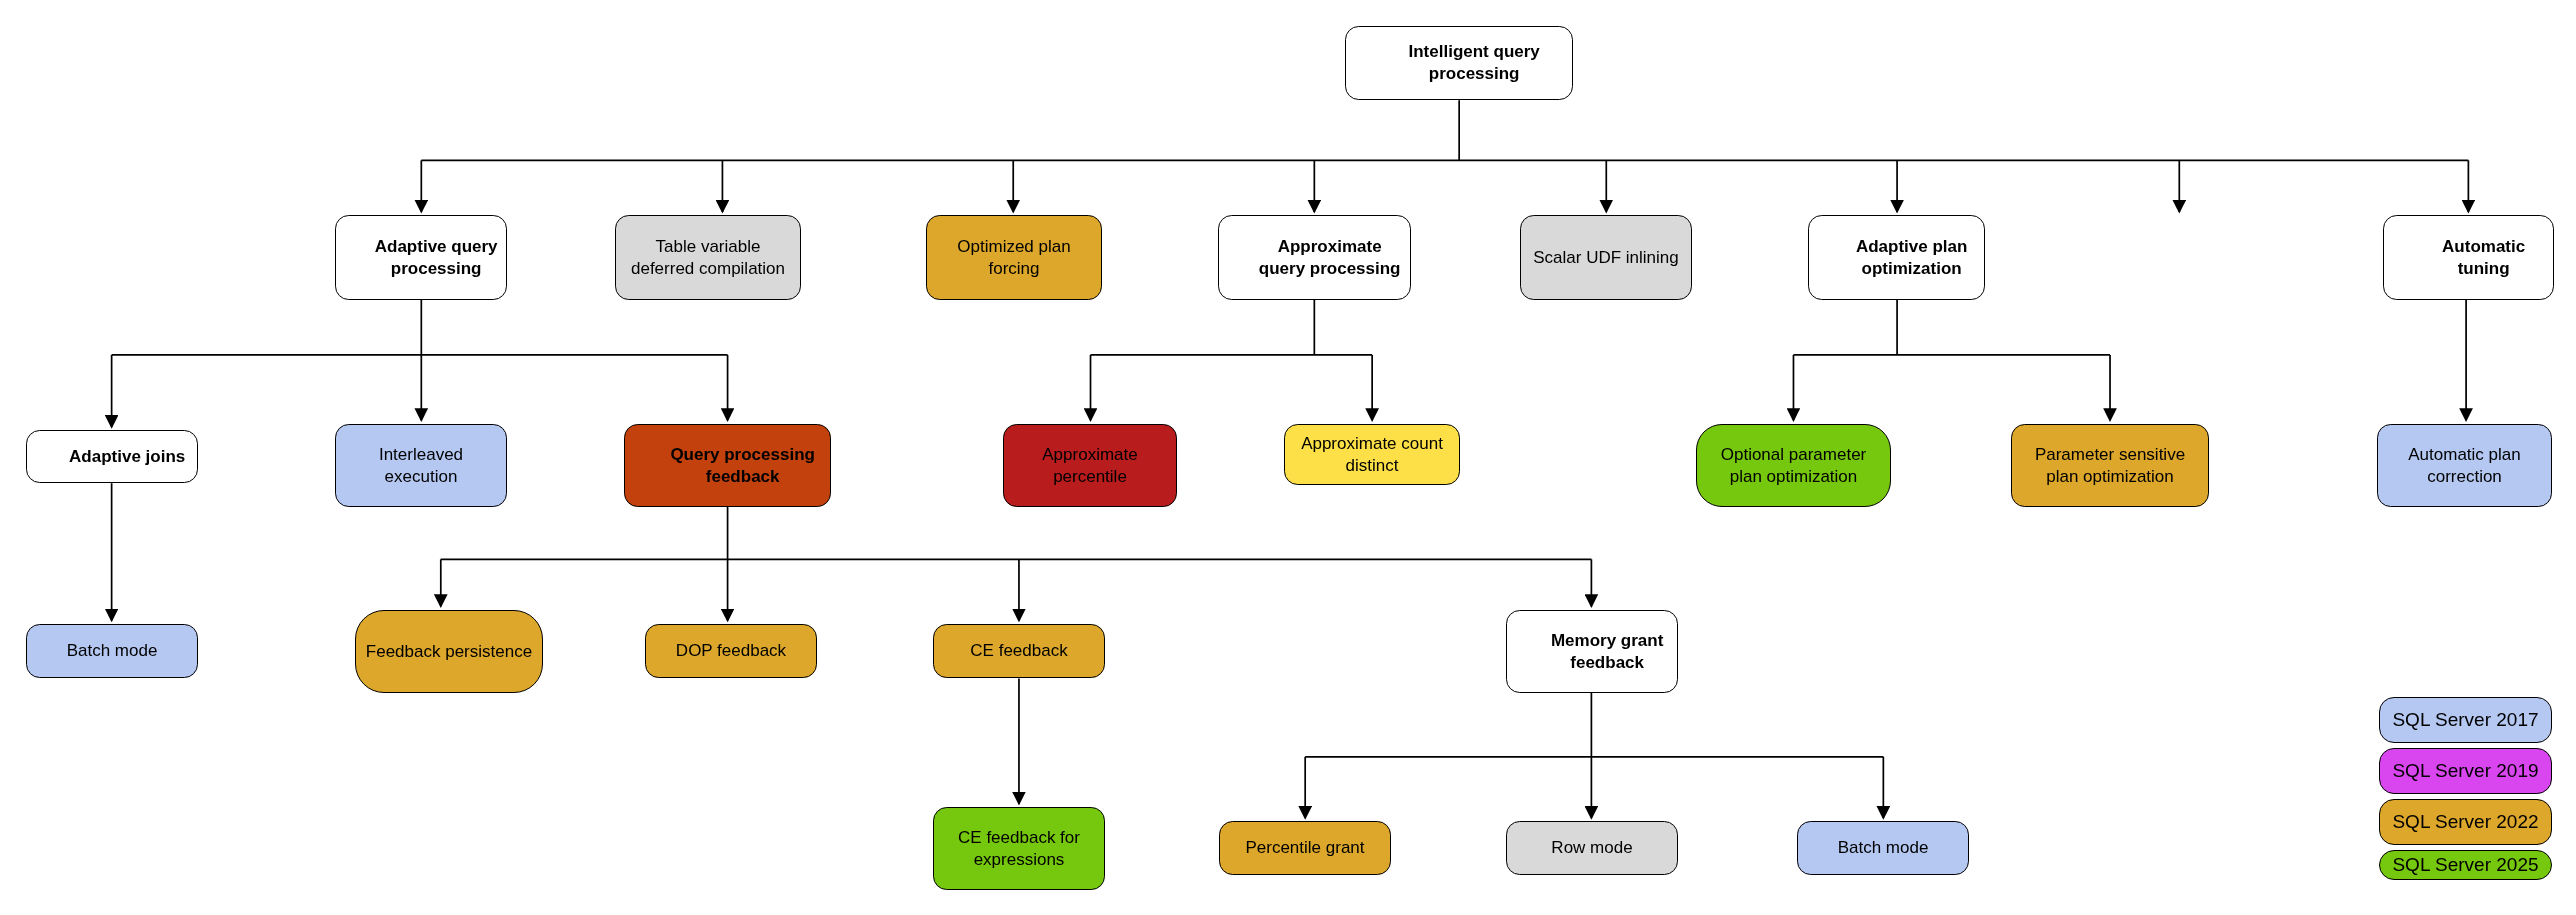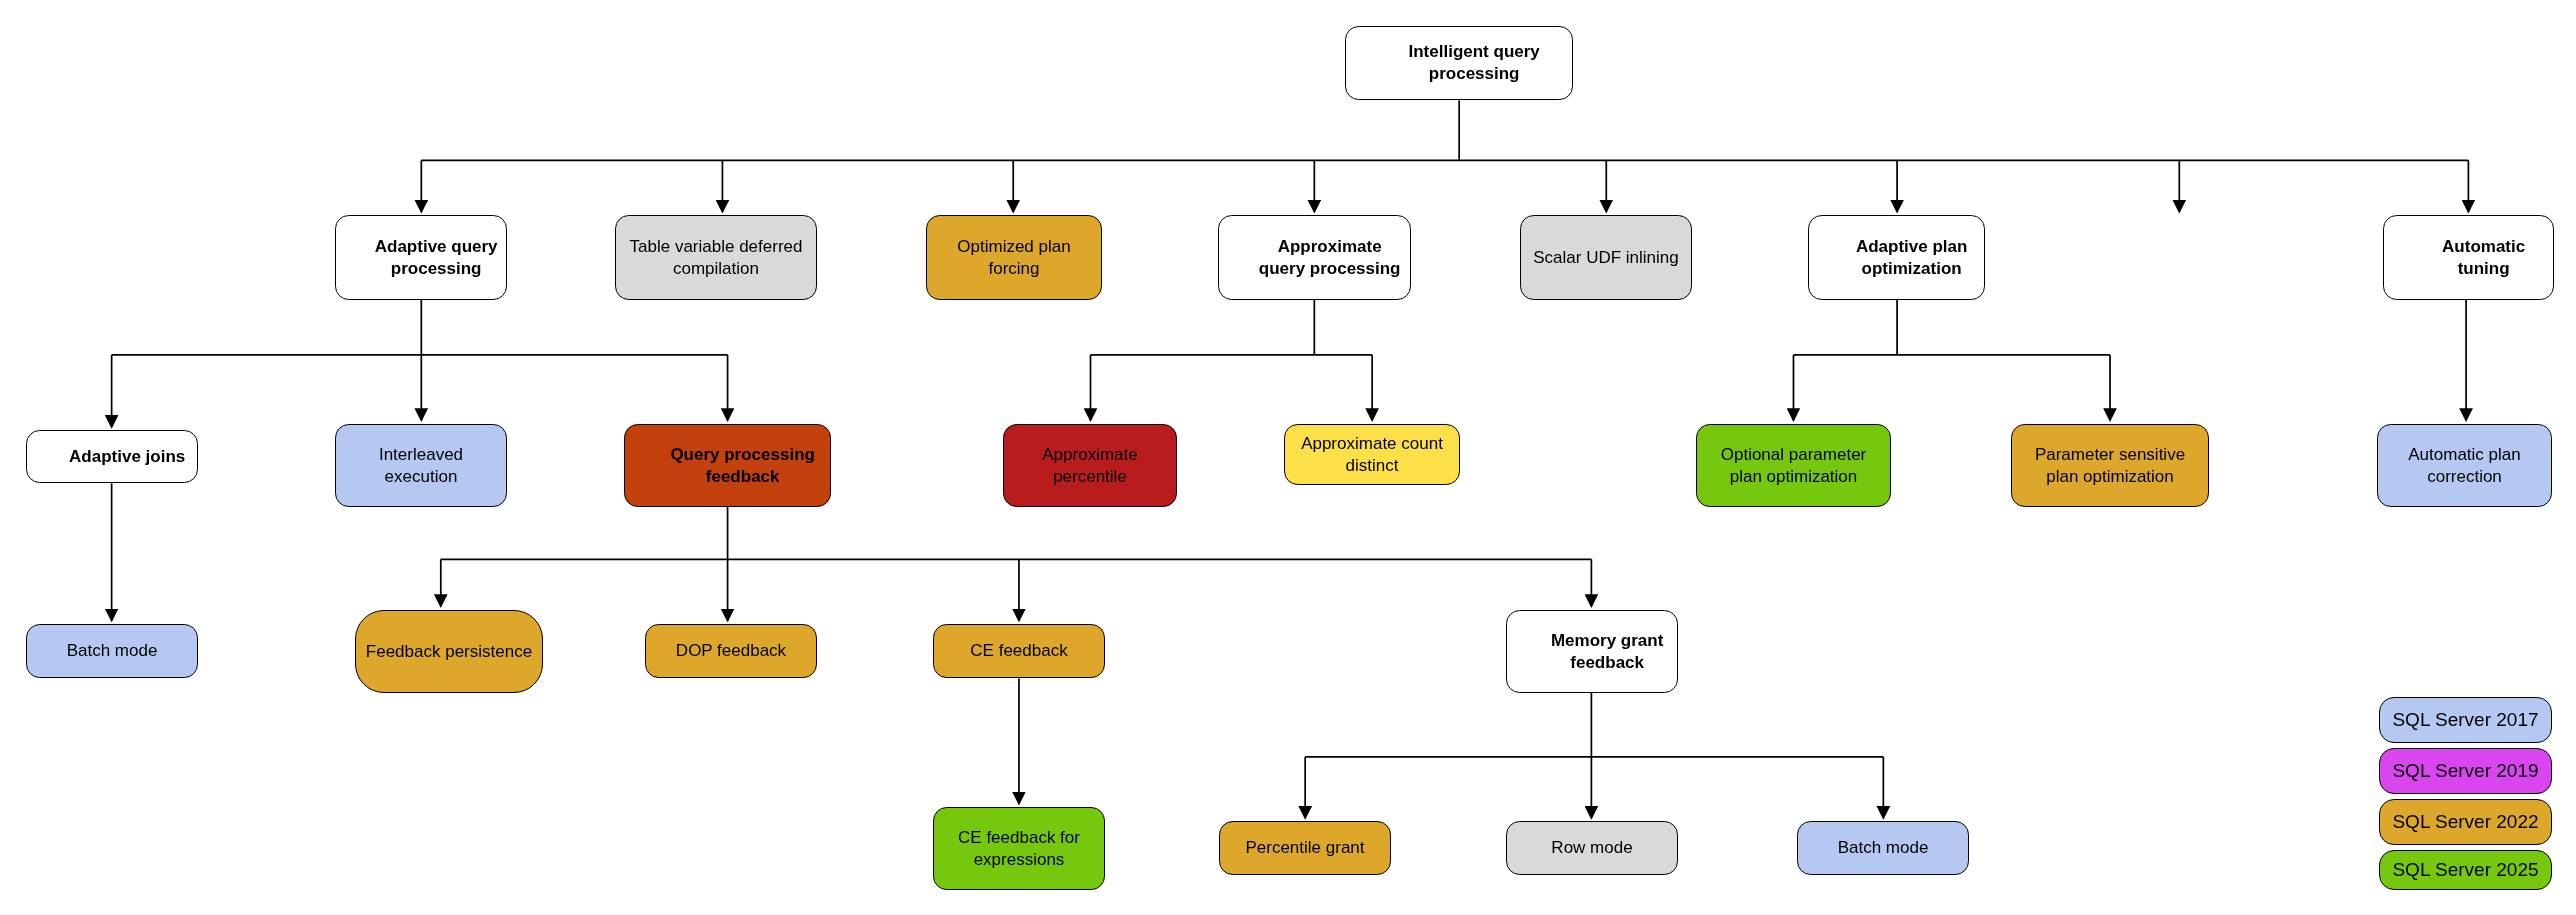--- a/index.html
+++ b/index.html
@@ -92,48 +92,48 @@
       <line x1="2280" y1="1322" x2="3290" y2="1322"></line>
       <line x1="2280" y1="1322" x2="2280" y2="1429" marker-end="url(#arrow)"></line>
       <line x1="2780" y1="1322" x2="2780" y2="1429" marker-end="url(#arrow)"></line>
       <line x1="3290" y1="1322" x2="3290" y2="1429" marker-end="url(#arrow)"></line>
     </g>
   </svg>
 
   <div class="node parent" style="left: 1345px; top: 26px; width: 228px; height: 74px; background-color: rgb(255, 255, 255);">Intelligent query processing</div>
 
   <div class="node parent" style="left: 335px; top: 215px; width: 172px; height: 85px; background-color: rgb(255, 255, 255);">Adaptive query processing</div>
-  <div class="node" style="left: 615px; top: 215px; width: 202px; height: 85px; background-color: rgb(217, 217, 217);">Table variable deferred compilation</div>
+  <div class="node" style="left: 615px; top: 215px; width: 186px; height: 85px; background-color: rgb(217, 217, 217);">Table variable deferred compilation</div>
   <div class="node" style="left: 926px; top: 215px; width: 176px; height: 85px; background-color: rgb(220, 167, 43);">Optimized plan forcing</div>
   <div class="node parent" style="left: 1218px; top: 215px; width: 193px; height: 85px; background-color: rgb(255, 255, 255);">Approximate query processing</div>
   <div class="node" style="left: 1520px; top: 215px; width: 172px; height: 85px; background-color: rgb(217, 217, 217);">Scalar UDF inlining</div>
   <div class="node parent" style="left: 1808px; top: 215px; width: 177px; height: 85px; background-color: rgb(255, 255, 255);">Adaptive plan optimization</div>
   <div class="node parent" style="left: 2383px; top: 215px; width: 171px; height: 85px; background-color: rgb(255, 255, 255);">Automatic tuning</div>
 
   <div class="node parent" style="left: 26px; top: 430px; width: 172px; height: 53px; background-color: rgb(255, 255, 255);">Adaptive joins</div>
   <div class="node" style="left: 335px; top: 424px; width: 172px; height: 83px; background-color: rgb(180, 200, 242);">Interleaved execution</div>
   <div class="node parent" style="left: 624px; top: 424px; width: 207px; height: 83px; background-color: #c2410c;">Query processing feedback</div>
   <div class="node" style="left: 1003px; top: 424px; width: 174px; height: 83px; background-color: #b91c1c;">Approximate percentile</div>
   <div class="node" style="left: 1284px; top: 424px; width: 176px; height: 61px; background-color: #fde047;">Approximate count distinct</div>
-  <div class="node" style="left: 1696px; top: 424px; width: 195px; height: 83px; background-color: rgb(118, 200, 14);">Optional parameter plan optimization</div>
+  <div class="node" style="left: 1696px; top: 424px; width: 195px; height: 83px; background-color: rgb(118, 200, 14); border-radius: 26px;">Optional parameter plan optimization</div>
   <div class="node" style="left: 2011px; top: 424px; width: 198px; height: 83px; background-color: rgb(220, 167, 43);">Parameter sensitive plan optimization</div>
   <div class="node" style="left: 2377px; top: 424px; width: 175px; height: 83px; background-color: rgb(180, 200, 242);">Automatic plan correction</div>
 
   <div class="node" style="left: 26px; top: 624px; width: 172px; height: 54px; background-color: rgb(180, 200, 242);">Batch mode</div>
   <div class="node" style="left: 355px; top: 610px; width: 188px; height: 83px; background-color: rgb(220, 167, 43); border-radius: 29px;">Feedback persistence</div>
   <div class="node" style="left: 645px; top: 624px; width: 172px; height: 54px; background-color: rgb(220, 167, 43);">DOP feedback</div>
   <div class="node" style="left: 933px; top: 624px; width: 172px; height: 54px; background-color: rgb(220, 167, 43);">CE feedback</div>
   <div class="node parent" style="left: 1506px; top: 610px; width: 172px; height: 83px; background-color: rgb(255, 255, 255);">Memory grant feedback</div>
 
   <div class="node" style="left: 933px; top: 807px; width: 172px; height: 83px; background-color: rgb(118, 200, 14);">CE feedback for expressions</div>
   <div class="node" style="left: 1219px; top: 821px; width: 172px; height: 54px; background-color: rgb(220, 167, 43);">Percentile grant</div>
   <div class="node" style="left: 1506px; top: 821px; width: 172px; height: 54px; background-color: rgb(217, 217, 217);">Row mode</div>
   <div class="node" style="left: 1797px; top: 821px; width: 172px; height: 54px; background-color: rgb(180, 200, 242);">Batch mode</div>
 
   <div>
     <div class="legend-pill" style="left: 2379px; top: 697px; width: 173px; height: 46px; background-color: rgb(180, 200, 242);">SQL Server 2017</div>
     <div class="legend-pill" style="left: 2379px; top: 748px; width: 173px; height: 46px; background-color: #d946ef;">SQL Server 2019</div>
     <div class="legend-pill" style="left: 2379px; top: 799px; width: 173px; height: 46px; background-color: rgb(220, 167, 43);">SQL Server 2022</div>
-    <div class="legend-pill" style="left: 2379px; top: 850px; width: 173px; height: 40px; background-color: rgb(118, 200, 14);">SQL Server 2025</div>
+    <div class="legend-pill" style="left: 2379px; top: 850px; width: 173px; height: 30px; background-color: rgb(118, 200, 14);">SQL Server 2025</div>
   </div>
 
 </div>
 
 
 </body></html>

